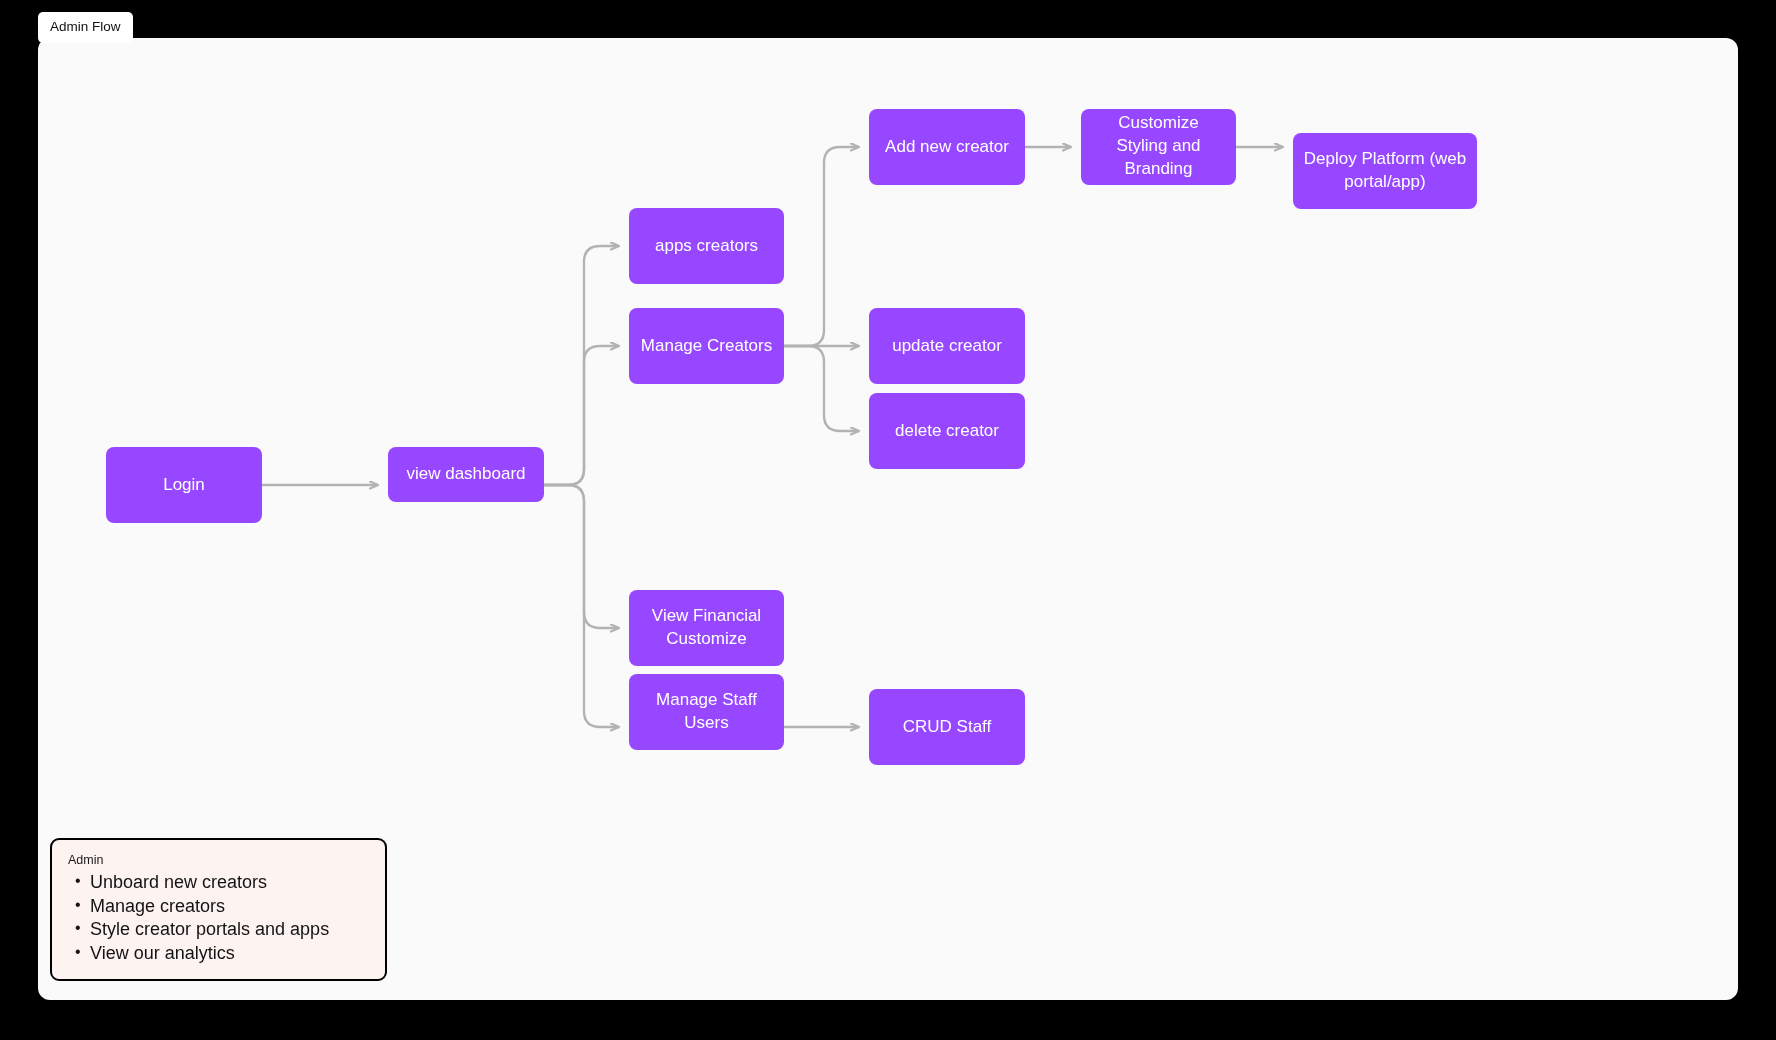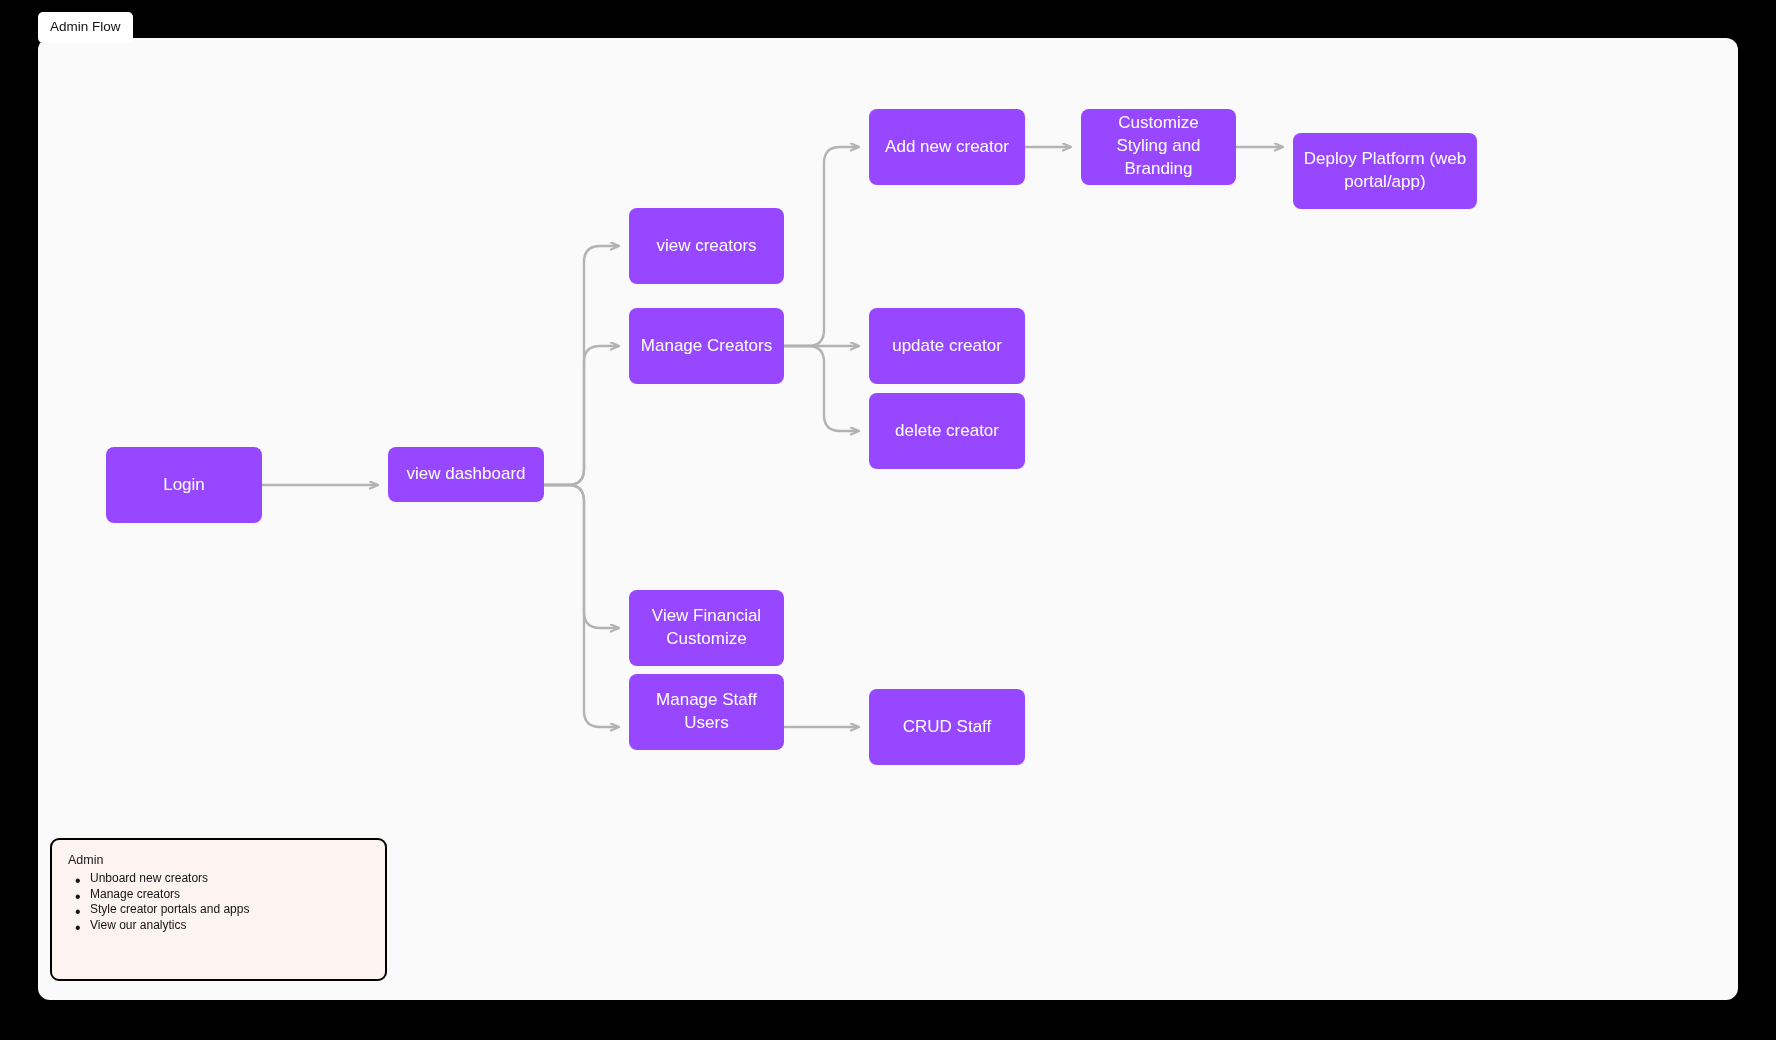--- a/index.html
+++ b/index.html
@@ -61,21 +61,21 @@
     padding:13px 16px 12px 16px;
     z-index:3;
   }
   .note-title {
     font-size:12.5px;
     color:#1a1a1a;
     margin-bottom:4px;
   }
   .note ul { list-style:none; }
   .note li {
-    font-size:12px;
+    font-size:18px;
     color:#141414;
     line-height:1.31;
     padding-left:22px;
     position:relative;
   }
   .note li::before {
     content:"\2022";
     position:absolute;
     left:7px; top:0;
     font-size:16px;
@@ -120,21 +120,21 @@
 
     <div class="node" style="left:68px;top:409px;width:156px;height:76px;">
       <span>Login</span>
     </div>
 
     <div class="node" style="left:350px;top:409px;width:156px;height:55px;">
       <span>view dashboard</span>
     </div>
 
     <div class="node" style="left:591px;top:170px;width:155px;height:76px;">
-      <span>view creators</span>
+      <span>apps creators</span>
     </div>
 
     <div class="node" style="left:591px;top:270px;width:155px;height:76px;">
       <span>Manage Creators</span>
     </div>
 
     <div class="node" style="left:591px;top:552px;width:155px;height:76px;">
       <span>View Financial Customize</span>
     </div>
 

